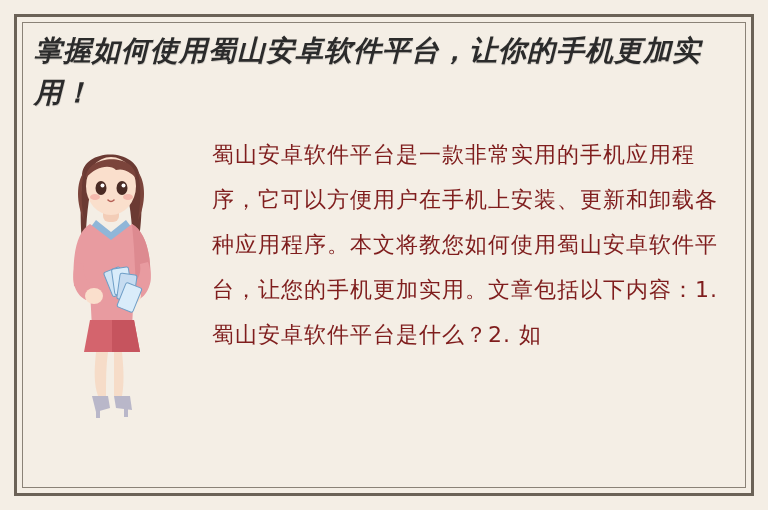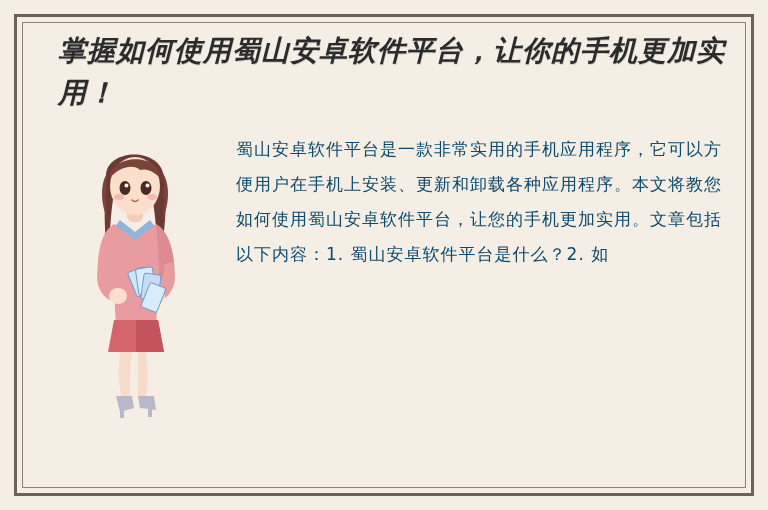--- a/index.html
+++ b/index.html
@@ -39,21 +39,20 @@
     border: 1px solid #8a8277;
     box-sizing: border-box;
   }
   .content {
     position: absolute;
     left: 34px;
     top: 30px;
     right: 34px;
     bottom: 30px;
     box-sizing: border-box;
-    margin-left: 24px;
   }
   .title {
     font-family: "DejaVu Sans", sans-serif;
     font-size: 28px;
     font-weight: bold;
     color: #2b2b2b;
     line-height: 1.5;
     letter-spacing: 1px;
     font-style: italic;
     margin: 0 0 10px 0;
@@ -68,23 +67,23 @@
   .illustration {
     width: 150px;
     flex: 0 0 150px;
     height: 300px;
     position: relative;
     margin-left: 6px;
   }
   .article-text {
     flex: 1 1 auto;
     font-family: "DejaVu Sans", sans-serif;
-    font-size: 17px;
+    font-size: 22px;
     line-height: 2.05;
-    color: #0c4a6e;
+    color: #7f1d1d;
     letter-spacing: 1px;
     padding-left: 22px;
     padding-top: 4px;
   }
 
   
   .ill-svg { display:block; }
 </style>
 </head>
 <body>

